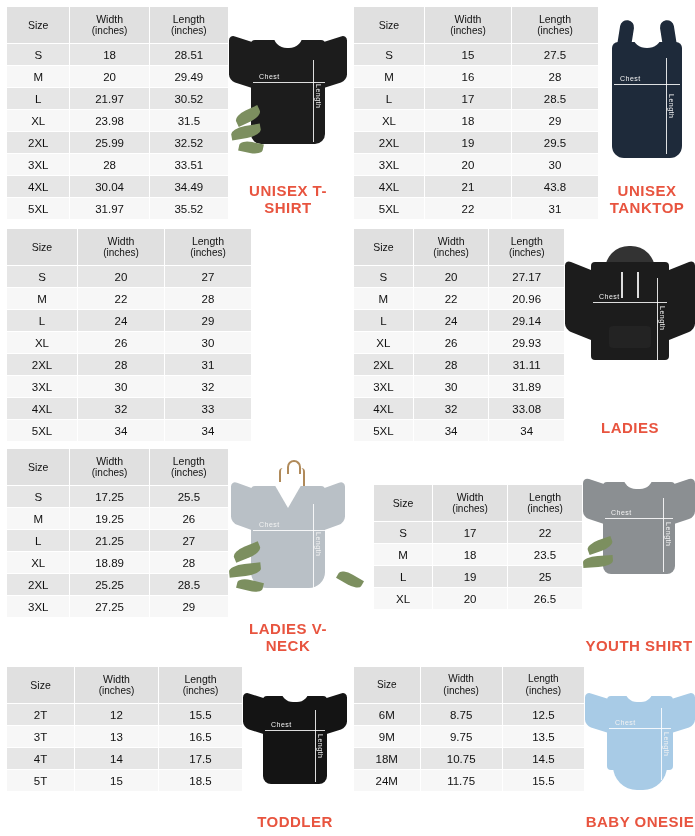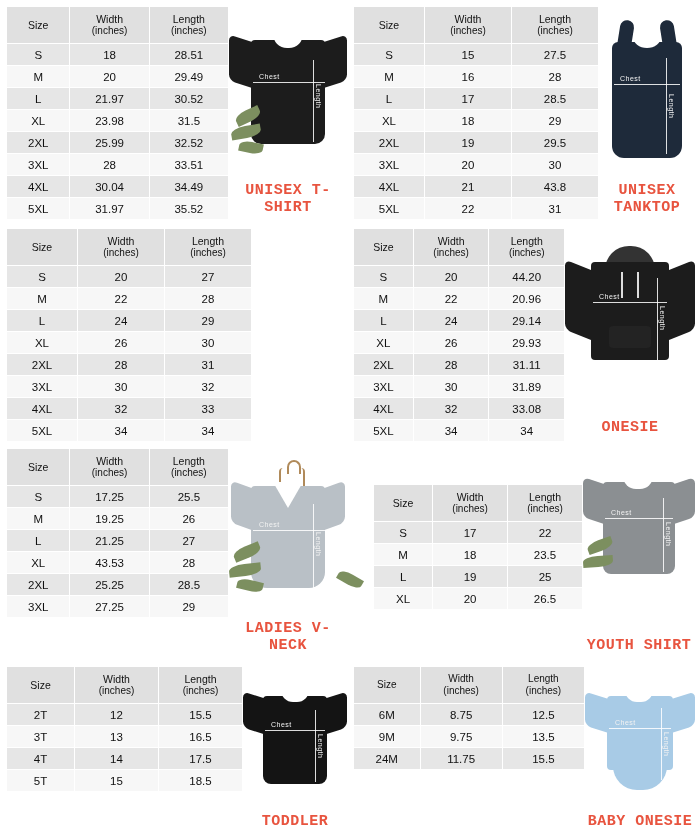--- a/index.html
+++ b/index.html
@@ -60,21 +60,21 @@
     flex-direction:column;
     align-items:center;
     justify-content:flex-start;
   }
   .garment-label{
     position:absolute;
     bottom:6px;
     width:100%;
     text-align:center;
     color:#e8543f;
-    font-family:Liberation Mono, monospace;
+    font-family:Liberation Sans, sans-serif;
     font-weight:bold;
     font-size:15px;
     letter-spacing:0.5px;
   }
   .figure{position:relative;}
   .chest-txt{
     position:absolute;
     color:#f2f2f2;
     font-size:7px;
     letter-spacing:.5px;
@@ -413,21 +413,21 @@
             <th class="col-l">
               <span>Length</span>
               <span class="unit">(inches)</span>
             </th>
           </tr>
         </thead>
         <tbody>
           <tr>
               <td>S</td>
               <td>20</td>
-              <td>44.20</td>
+              <td>27.17</td>
             </tr>
           <tr>
               <td>M</td>
               <td>22</td>
               <td>20.96</td>
             </tr>
           <tr>
               <td>L</td>
               <td>24</td>
               <td>29.14</td>
@@ -467,21 +467,21 @@
         <div class="hoodtop"></div>
         <div class="torso"></div>
         <div class="stringL"></div>
         <div class="stringR"></div>
         <div class="pocket"></div>
         <div class="hline" style="left:28px;top:58px;width:74px;"></div>
         <div class="chest-txt" style="left:34px;top:49px;">Chest</div>
         <div class="vline" style="left:92px;top:34px;height:84px;"></div>
         <div class="len-txt" style="left:94px;top:62px;">Length</div>
       </div>
-      <div class="garment-label">ONESIE</div>
+      <div class="garment-label">LADIES</div>
     </div>
   </div>
 
   <div class="cell">
     <div class="tablewrap">
       <table>
         <thead>
           <tr>
             <th class="col-size">Size</th>
             <th class="col-w">
@@ -505,21 +505,21 @@
               <td>19.25</td>
               <td>26</td>
             </tr>
           <tr>
               <td>L</td>
               <td>21.25</td>
               <td>27</td>
             </tr>
           <tr>
               <td>XL</td>
-              <td>43.53</td>
+              <td>18.89</td>
               <td>28</td>
             </tr>
           <tr>
               <td>2XL</td>
               <td>25.25</td>
               <td>28.5</td>
             </tr>
           <tr>
               <td>3XL</td>
               <td>27.25</td>
@@ -682,20 +682,25 @@
               <td>6M</td>
               <td>8.75</td>
               <td>12.5</td>
             </tr>
           <tr>
               <td>9M</td>
               <td>9.75</td>
               <td>13.5</td>
             </tr>
           <tr>
+              <td>18M</td>
+              <td>10.75</td>
+              <td>14.5</td>
+            </tr>
+          <tr>
               <td>24M</td>
               <td>11.75</td>
               <td>15.5</td>
             </tr>
         </tbody>
       </table>
     </div>
     <div class="art">
       <div class="onesie figure">
         <div class="sleeveL"></div>

